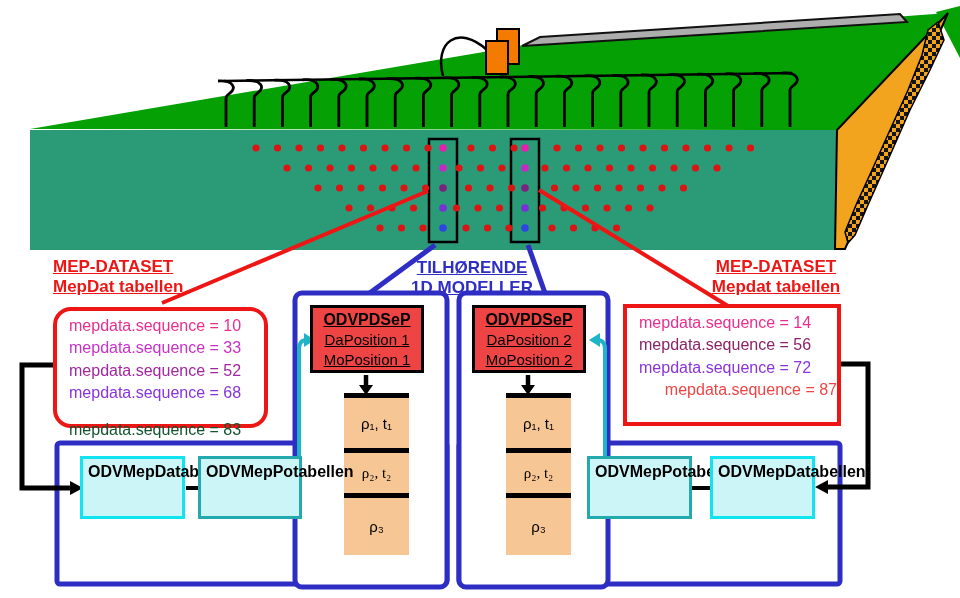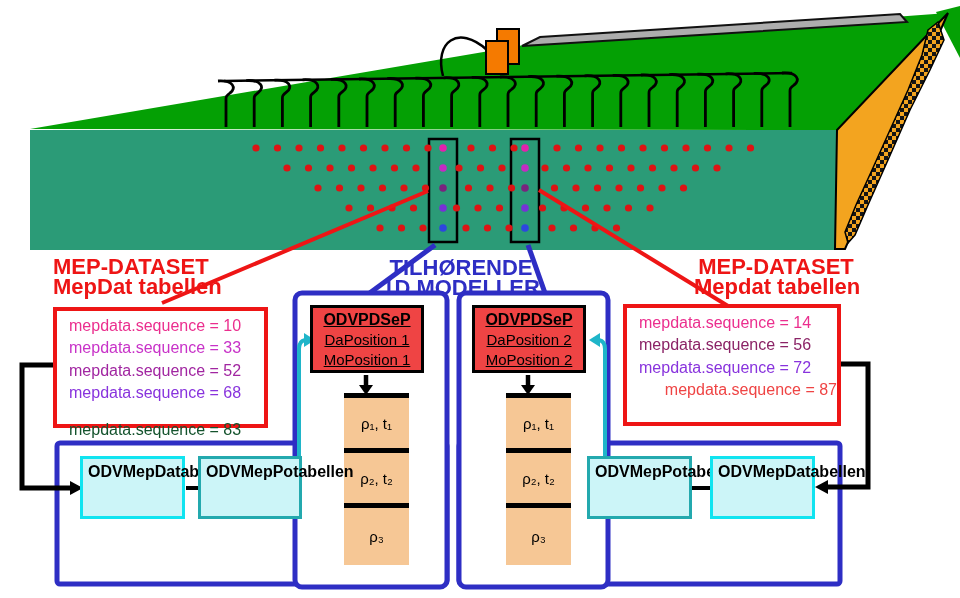--- a/index.html
+++ b/index.html
@@ -1,35 +1,35 @@
 <!DOCTYPE html>
 <html><head>
 <meta charset="utf-8">
 <style>
   html,body{margin:0;padding:0;background:#fff;}
   #stage{position:relative;width:960px;height:598px;background:#fff;overflow:hidden;
          font-family:"Liberation Sans","DejaVu Sans",sans-serif;}
   #scene-svg{position:absolute;left:0;top:0;width:960px;height:598px;}
   .electrode{fill:none;stroke:#000;stroke-width:2.8px;}
-  .hdr{position:absolute;font-weight:bold;font-size:22px;line-height:20px;white-space:nowrap;}
+  .hdr{position:absolute;font-weight:bold;font-size:17px;line-height:20px;white-space:nowrap;text-decoration:underline;}
   .hdr-red{color:#EE1515;}
   .hdr-blue{color:#2E2EC4;text-align:center;}
   .hdr-right{text-align:center;}
   .mep-box{position:absolute;background:#fff;border:4px solid #EE1515;box-sizing:border-box;
            padding:4px 0 0 12px;}
   .seq-line{font-size:16px;line-height:22.4px;white-space:nowrap;}
   .model-box{position:absolute;background:#ef4444;border:3px solid #000;box-sizing:border-box;
              text-align:center;width:114px;height:68px;padding-top:1px;}
   .model-title{font-size:16px;font-weight:bold;text-decoration:underline;line-height:21px;}
   .model-row{font-size:15px;line-height:20px;text-decoration:underline;}
   .layer-col{position:absolute;width:65px;padding-left:9px;}
   .layer-bar{height:5px;background:#000;}
   .layer-cell{background:#F6C795;display:flex;align-items:center;justify-content:center;
               font-size:15px;color:#000;}
-  .cell-a{height:50px;} .cell-b{height:50px;} .cell-c{height:57px;}
+  .cell-a{height:50px;} .cell-b{height:40px;font-family:Liberation Serif, serif;} .cell-c{height:57px;}
   .cyan-table{position:absolute;width:105px;height:63px;background:#CCF5F8;box-sizing:border-box;
               font-size:16px;font-weight:bold;padding:4px 5px;display:flex;flex-direction:row;
               justify-content:space-between;}
   .border-bright{border:3px solid #10E4F0;}
   .border-teal{border:3px solid #23A9AE;}
 </style>
 </head>
 <body>
 
 <div id="stage">
@@ -214,30 +214,30 @@
     <g>
       <path d="M 605 458 L 605 349 Q 605 341 599 340" fill="none" stroke="#1FB5C9" stroke-width="4"></path>
       <polygon points="600,333 589,340 600,347" fill="#1FB5C9"></polygon>
     </g>
   </svg>
 
   <div class="hdr hdr-red" style="left:53px;top:257px;">
     <div>MEP-DATASET</div>
     <div>MepDat tabellen</div>
   </div>
-  <div class="hdr hdr-blue" style="left:380px;top:258px;width:162px;">
+  <div class="hdr hdr-blue" style="left:391px;top:258px;width:162px;">
     <div>TILHØRENDE</div>
     <div>1D MODELLER</div>
   </div>
   <div class="hdr hdr-red hdr-right" style="left:694px;top:257px;width:164px;">
     <div>MEP-DATASET</div>
     <div>Mepdat tabellen</div>
   </div>
 
-  <div class="mep-box" style="left:53px;top:307px;width:215px;height:121px;">
+  <div class="mep-box" style="left:53px;top:307px;width:215px;height:121px;border-radius:18px;">
     <div class="seq-line" style="color: rgb(235, 46, 142);">mepdata.sequence = 10</div>
     <div class="seq-line" style="color: rgb(200, 50, 200);">mepdata.sequence = 33</div>
     <div class="seq-line" style="color: rgb(161, 38, 161);">mepdata.sequence = 52</div>
     <div class="seq-line" style="color: rgb(136, 51, 221);">mepdata.sequence = 68</div>
     <div class="seq-line" style="color: #14532d; margin-top: 14px;">mepdata.sequence = 83</div>
   </div>
   <div class="mep-box" style="left:623px;top:304px;width:218px;height:122px;">
     <div class="seq-line" style="color: rgb(235, 46, 142);">mepdata.sequence = 14</div>
     <div class="seq-line" style="color: rgb(139, 35, 102);">mepdata.sequence = 56</div>
     <div class="seq-line" style="color: rgb(136, 51, 221);">mepdata.sequence = 72</div>

